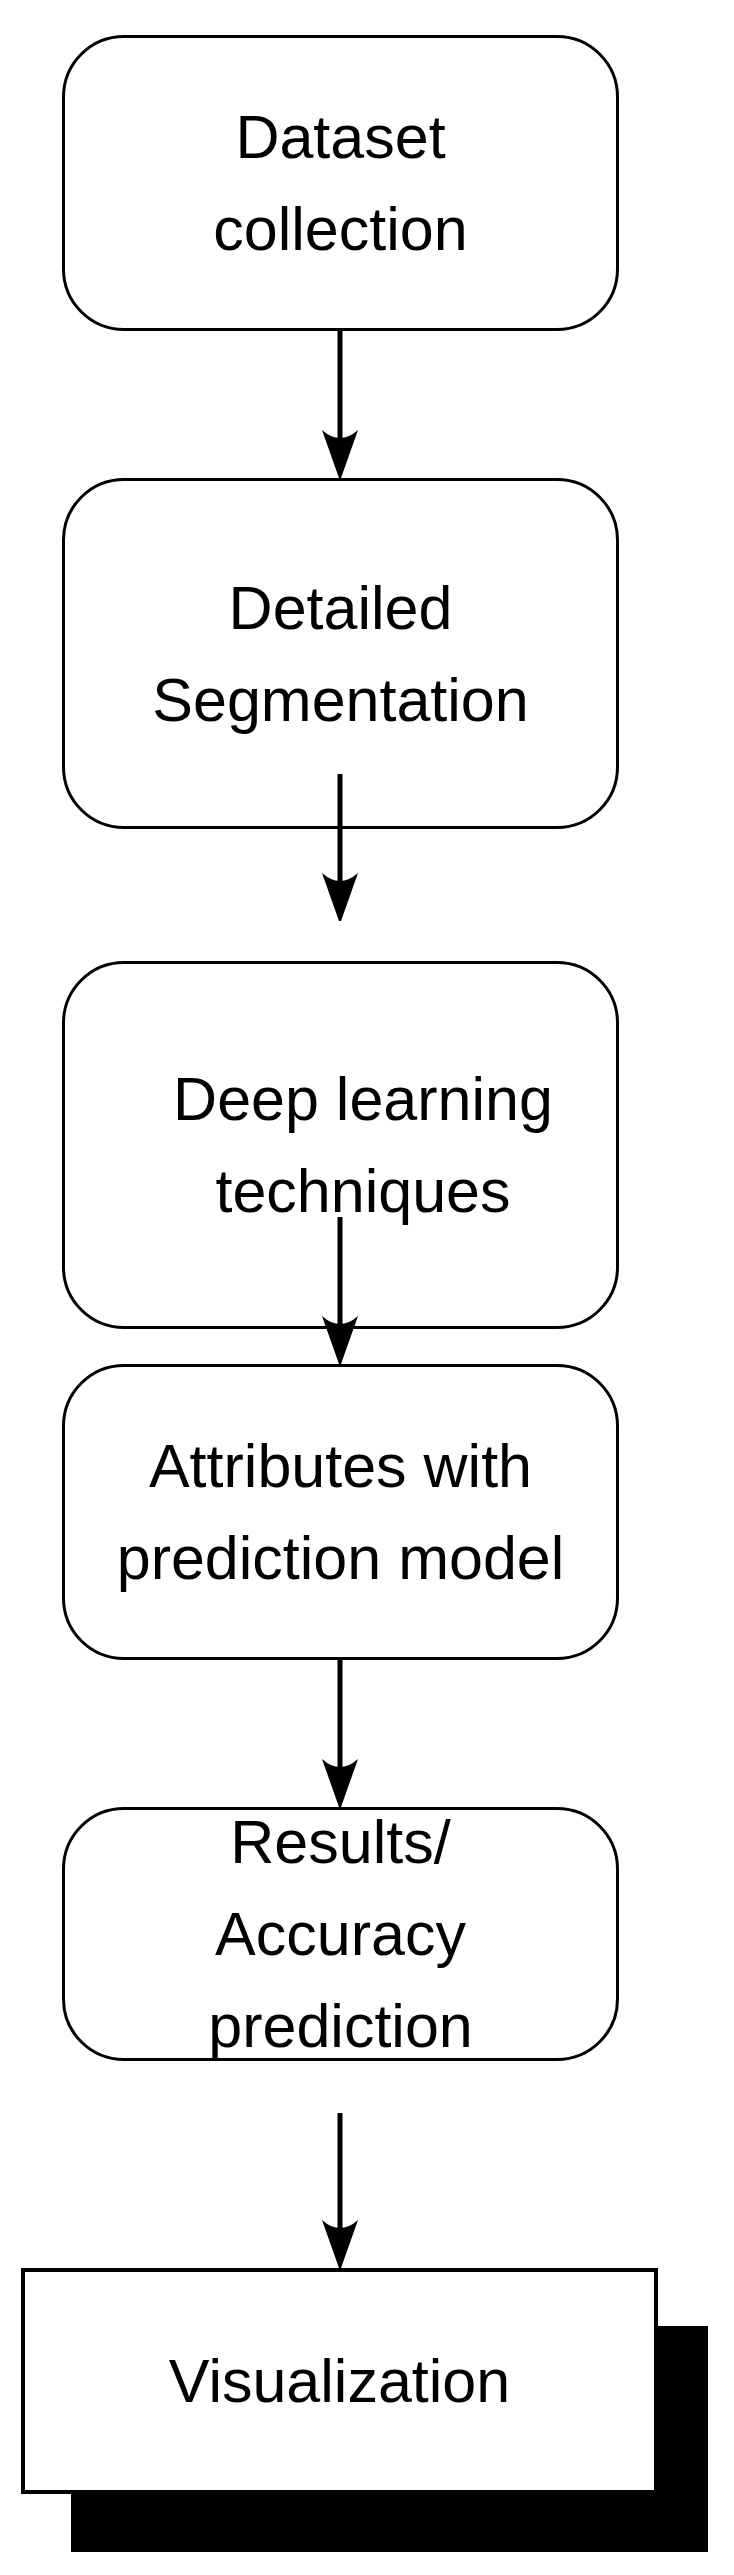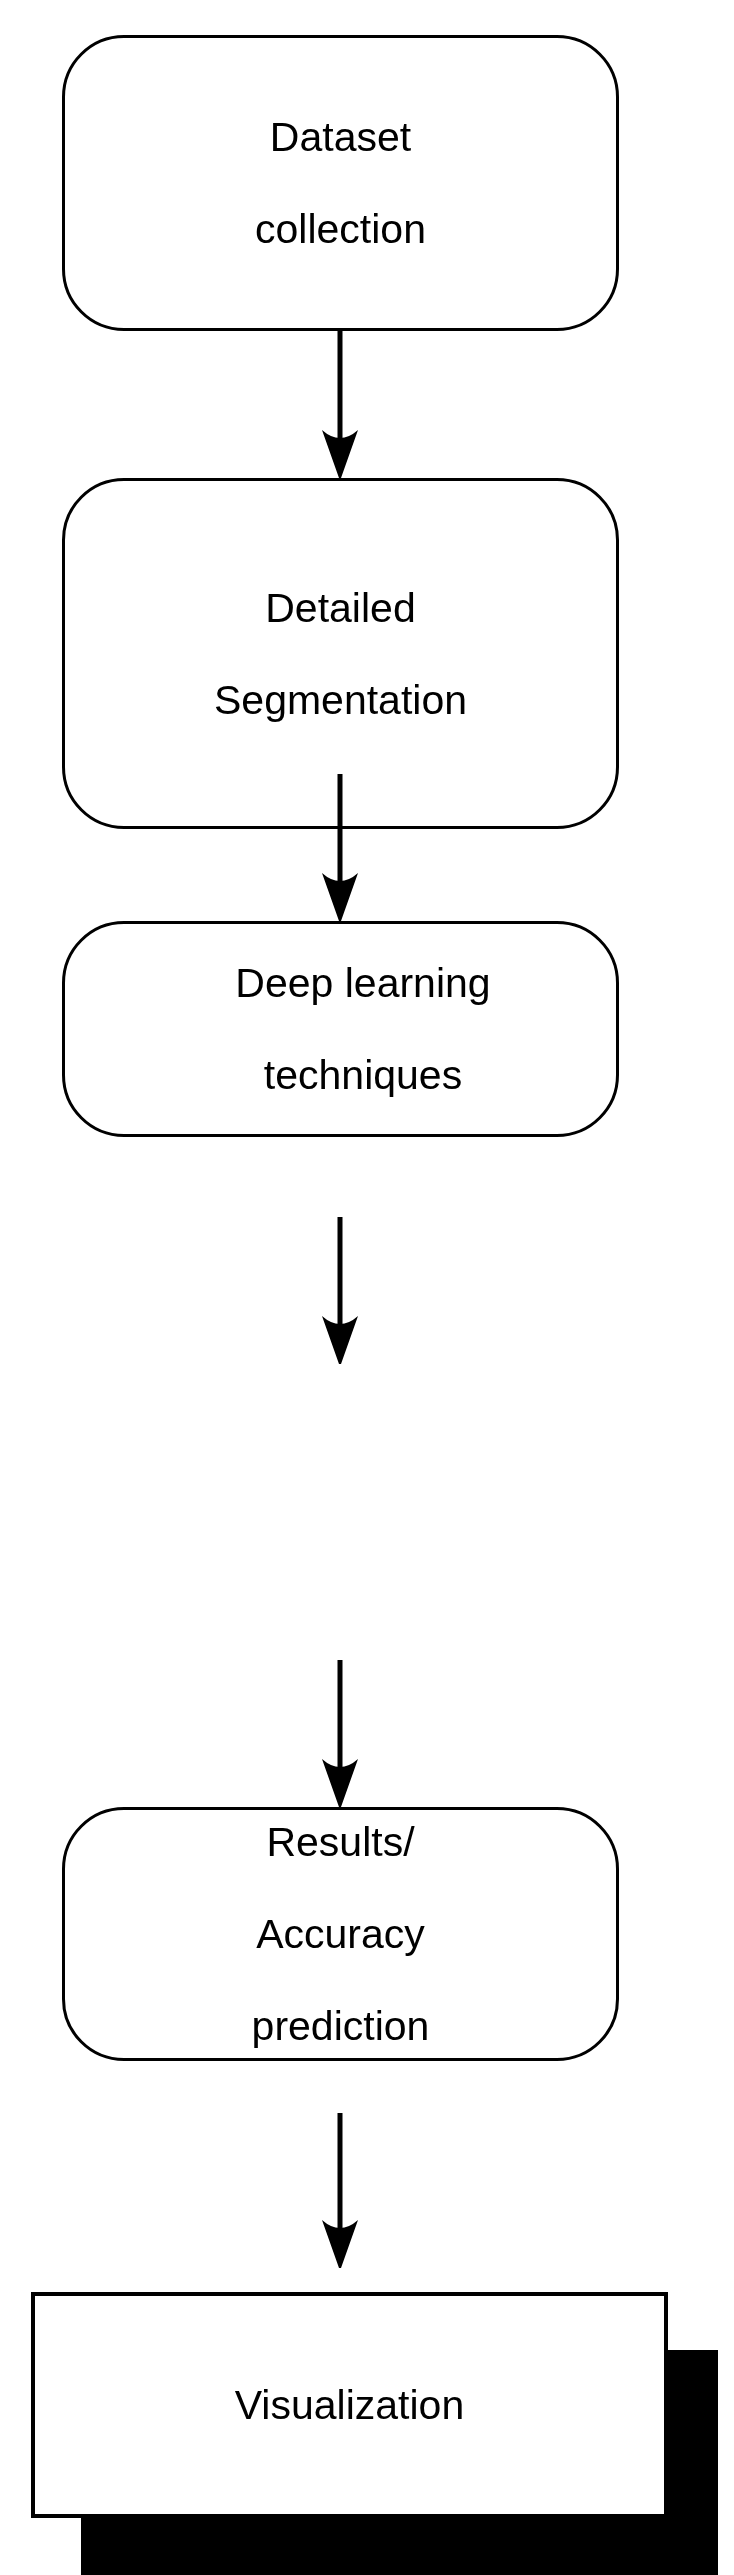--- a/index.html
+++ b/index.html
@@ -25,39 +25,38 @@
     border: 3px solid #000000;
     display: flex;
     align-items: center;
     justify-content: center;
     text-align: center;
   }
   .node.rounded {
     border-radius: 62px;
   }
   .node .label {
-    font-size: 41px;
+    font-size: 61px;
     line-height: 92px;
     white-space: pre-line;
     letter-spacing: 0px;
   }
   .node-1 { top: 35px;   height: 296px; }
   .node-2 { top: 478px;  height: 351px; }
-  .node-3 { top: 921px;  height: 216px; padding-left: 45px; }
+  .node-3 { top: 961px;  height: 368px; padding-left: 45px; }
   .node-4 { top: 1364px; height: 296px; }
   .node-5 { top: 1807px; height: 254px; }
   .node-final {
-    left: 31px;
+    left: 21px;
     top: 2268px;
     width: 637px;
     height: 226px;
     border-width: 4px;
     border-radius: 0;
     box-shadow: 50px 58px 0 0 #000000;
-    margin-top: 24px;
   }
   .connector {
     position: absolute;
     left: 320px;
     width: 40px;
   }
   .connector .shaft {
     position: absolute;
     left: 50%;
     transform: translateX(-50%);
@@ -114,20 +113,24 @@
 techniques</span>
   </div>
 
   <div class="connector conn-3">
     <div class="shaft"></div>
     <svg class="head" viewBox="0 0 40 48" xmlns="http://www.w3.org/2000/svg" aria-hidden="true">
       <path d="M2 0 Q20 16 38 0 L21 48 L19 48 Z" fill="#000000"></path>
     </svg>
   </div>
 
+  <div class="node rounded node-4">
+    <span class="label">Attributes with
+prediction model</span>
+  </div>
 
   <div class="connector conn-4">
     <div class="shaft"></div>
     <svg class="head" viewBox="0 0 40 48" xmlns="http://www.w3.org/2000/svg" aria-hidden="true">
       <path d="M2 0 Q20 16 38 0 L21 48 L19 48 Z" fill="#000000"></path>
     </svg>
   </div>
 
   <div class="node rounded node-5">
     <span class="label">Results/

